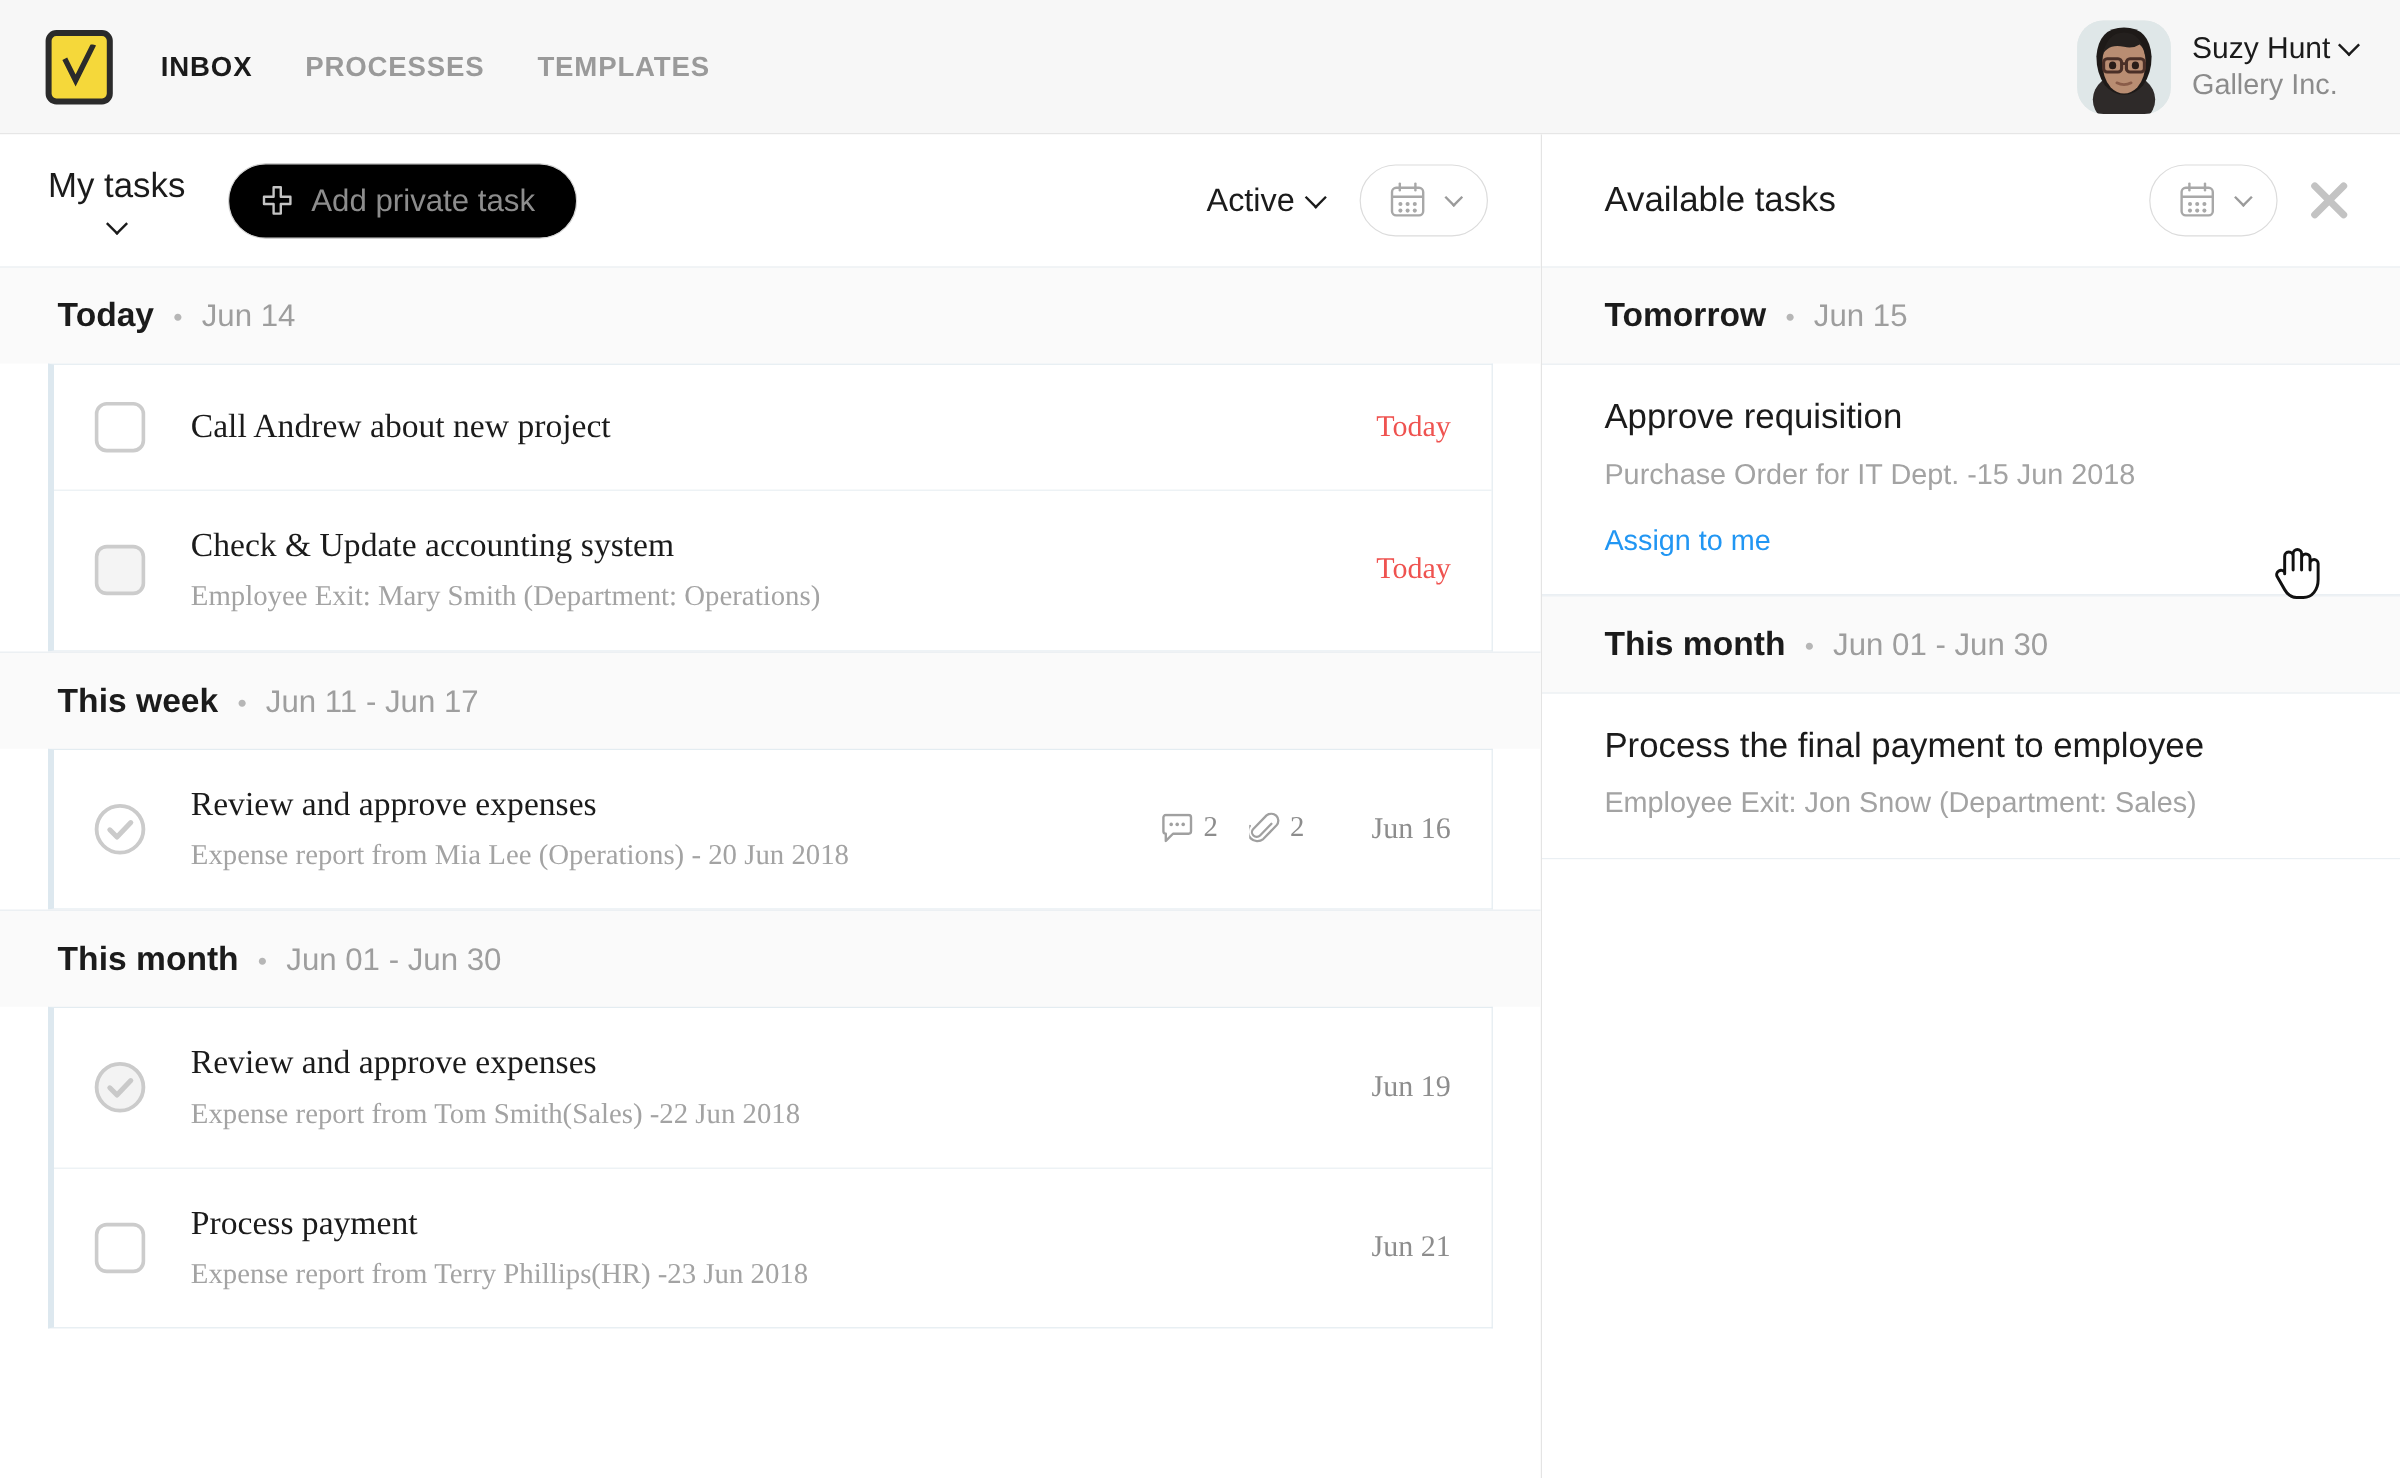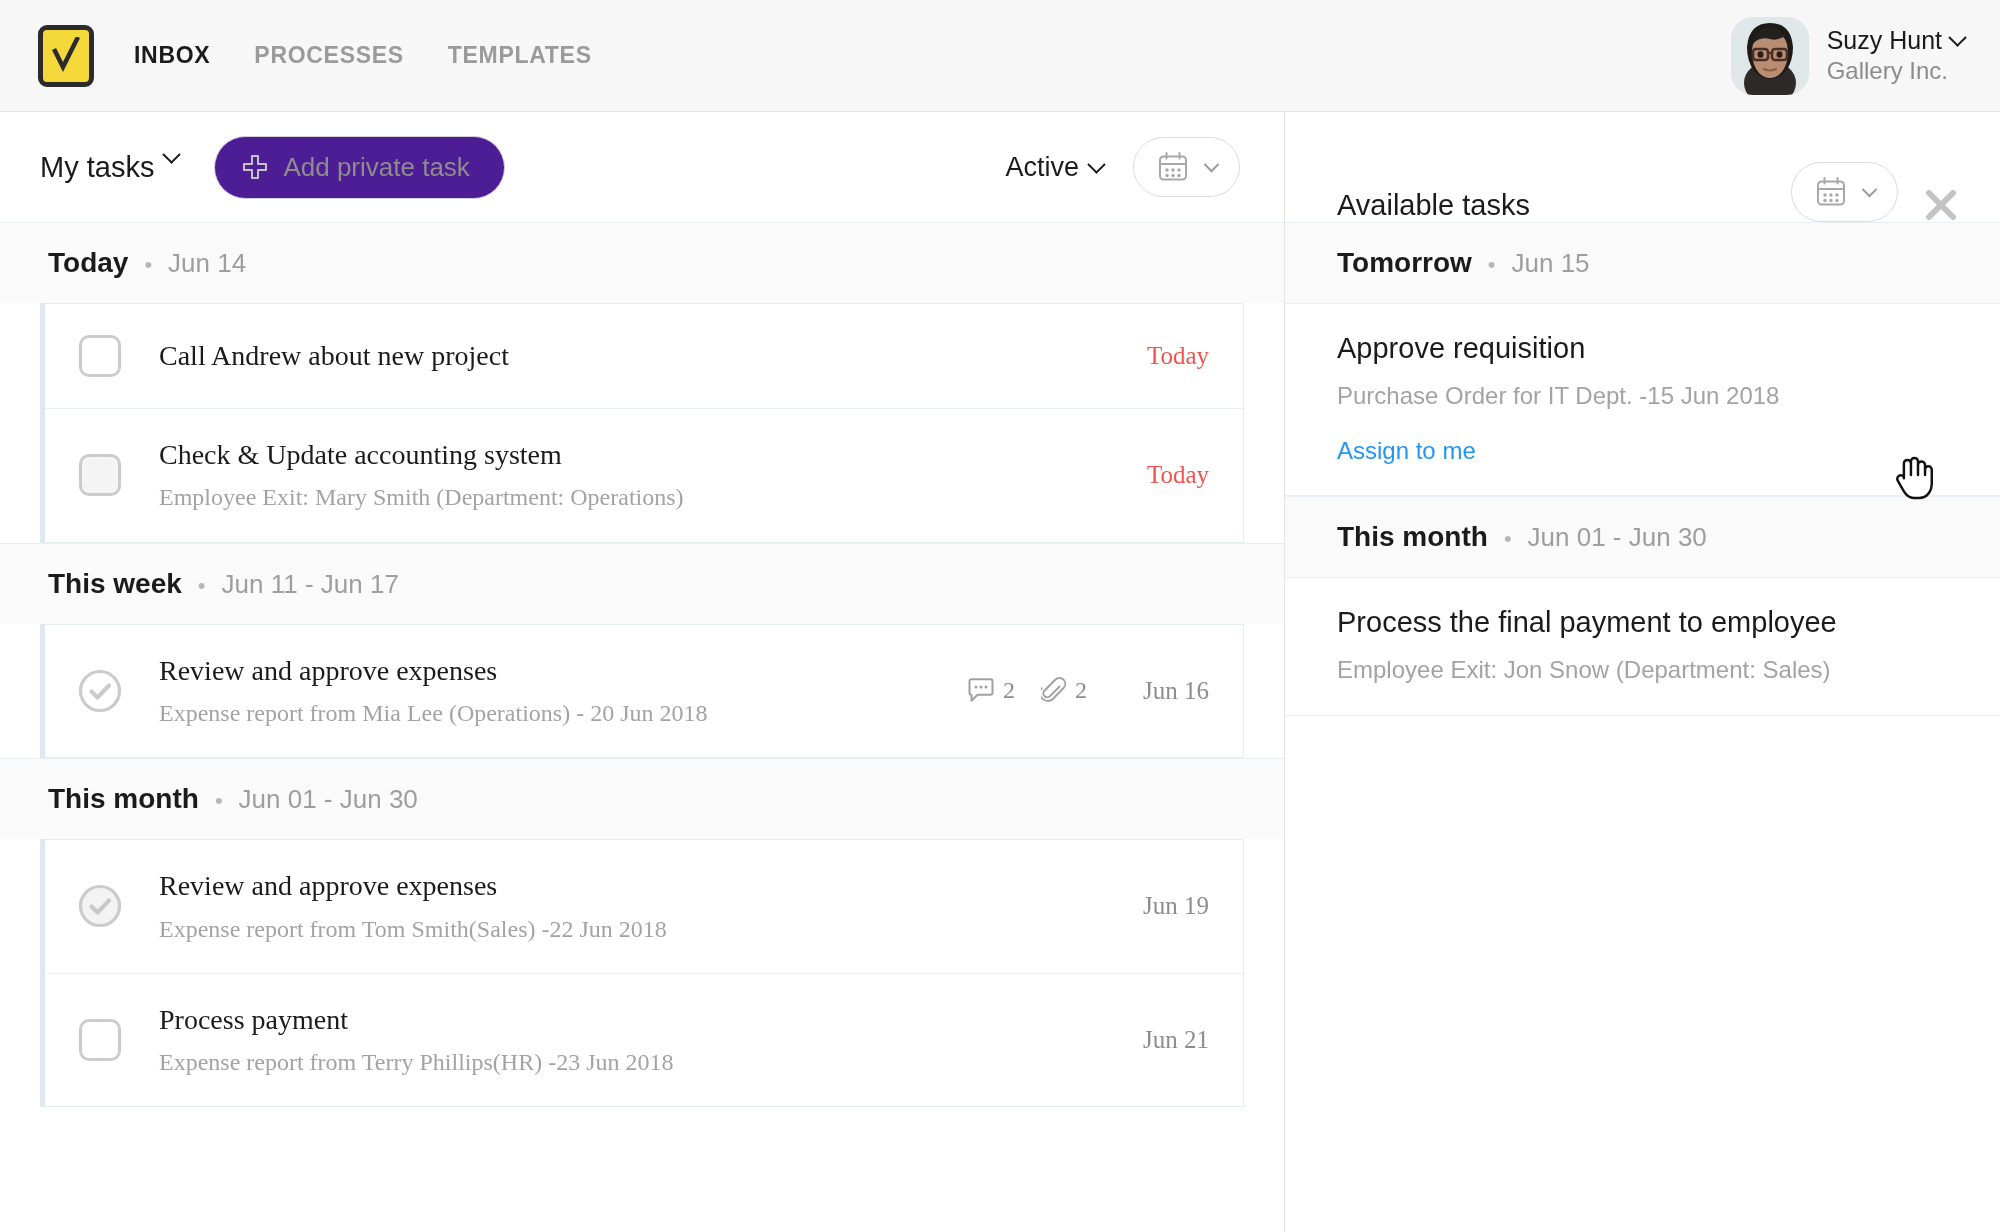--- a/index.html
+++ b/index.html
@@ -118,34 +118,36 @@
   .toolbar {
     height: 110px;
     display: flex;
     align-items: center;
     padding: 0 44px 0 40px;
   }
   .mytasks {
     font-size: 29px;
     color: #1b1b1b;
     display: flex;
+    align-items: center;
     gap: 11px;
     cursor: pointer;
     white-space: nowrap;
+    flex-direction: column;
   }
   .pill {
     display: flex;
     align-items: center;
     gap: 14px;
     border: 1.6px solid #d4d4d4;
     border-radius: 40px;
     padding: 15px 34px 15px 26px;
     margin-left: 36px;
     cursor: pointer;
-    background: #4c1d95;
+    background: #000000;
   }
   .pill-label {
     font-size: 26px;
     color: #8d8d8d;
     white-space: nowrap;
   }
   .plus-icon { width: 28px; height: 28px; flex: 0 0 auto; }
   .spacer { flex: 1 1 auto; }
   .filter {
     font-size: 27px;
@@ -260,21 +262,21 @@
     white-space: nowrap;
     min-width: 96px;
     text-align: right;
   }
   .task-due.urgent { color: #ef5350; }
 
   
   .rt-head {
     height: 110px;
     display: flex;
-    align-items: flex-end;
+    align-items: center;
     padding: 0 42px 0 52px;
   }
   .rt-title {
     font-size: 29px;
     color: #1b1b1b;
     white-space: nowrap;
   }
   .close-btn {
     margin-left: 26px;
     cursor: pointer;

